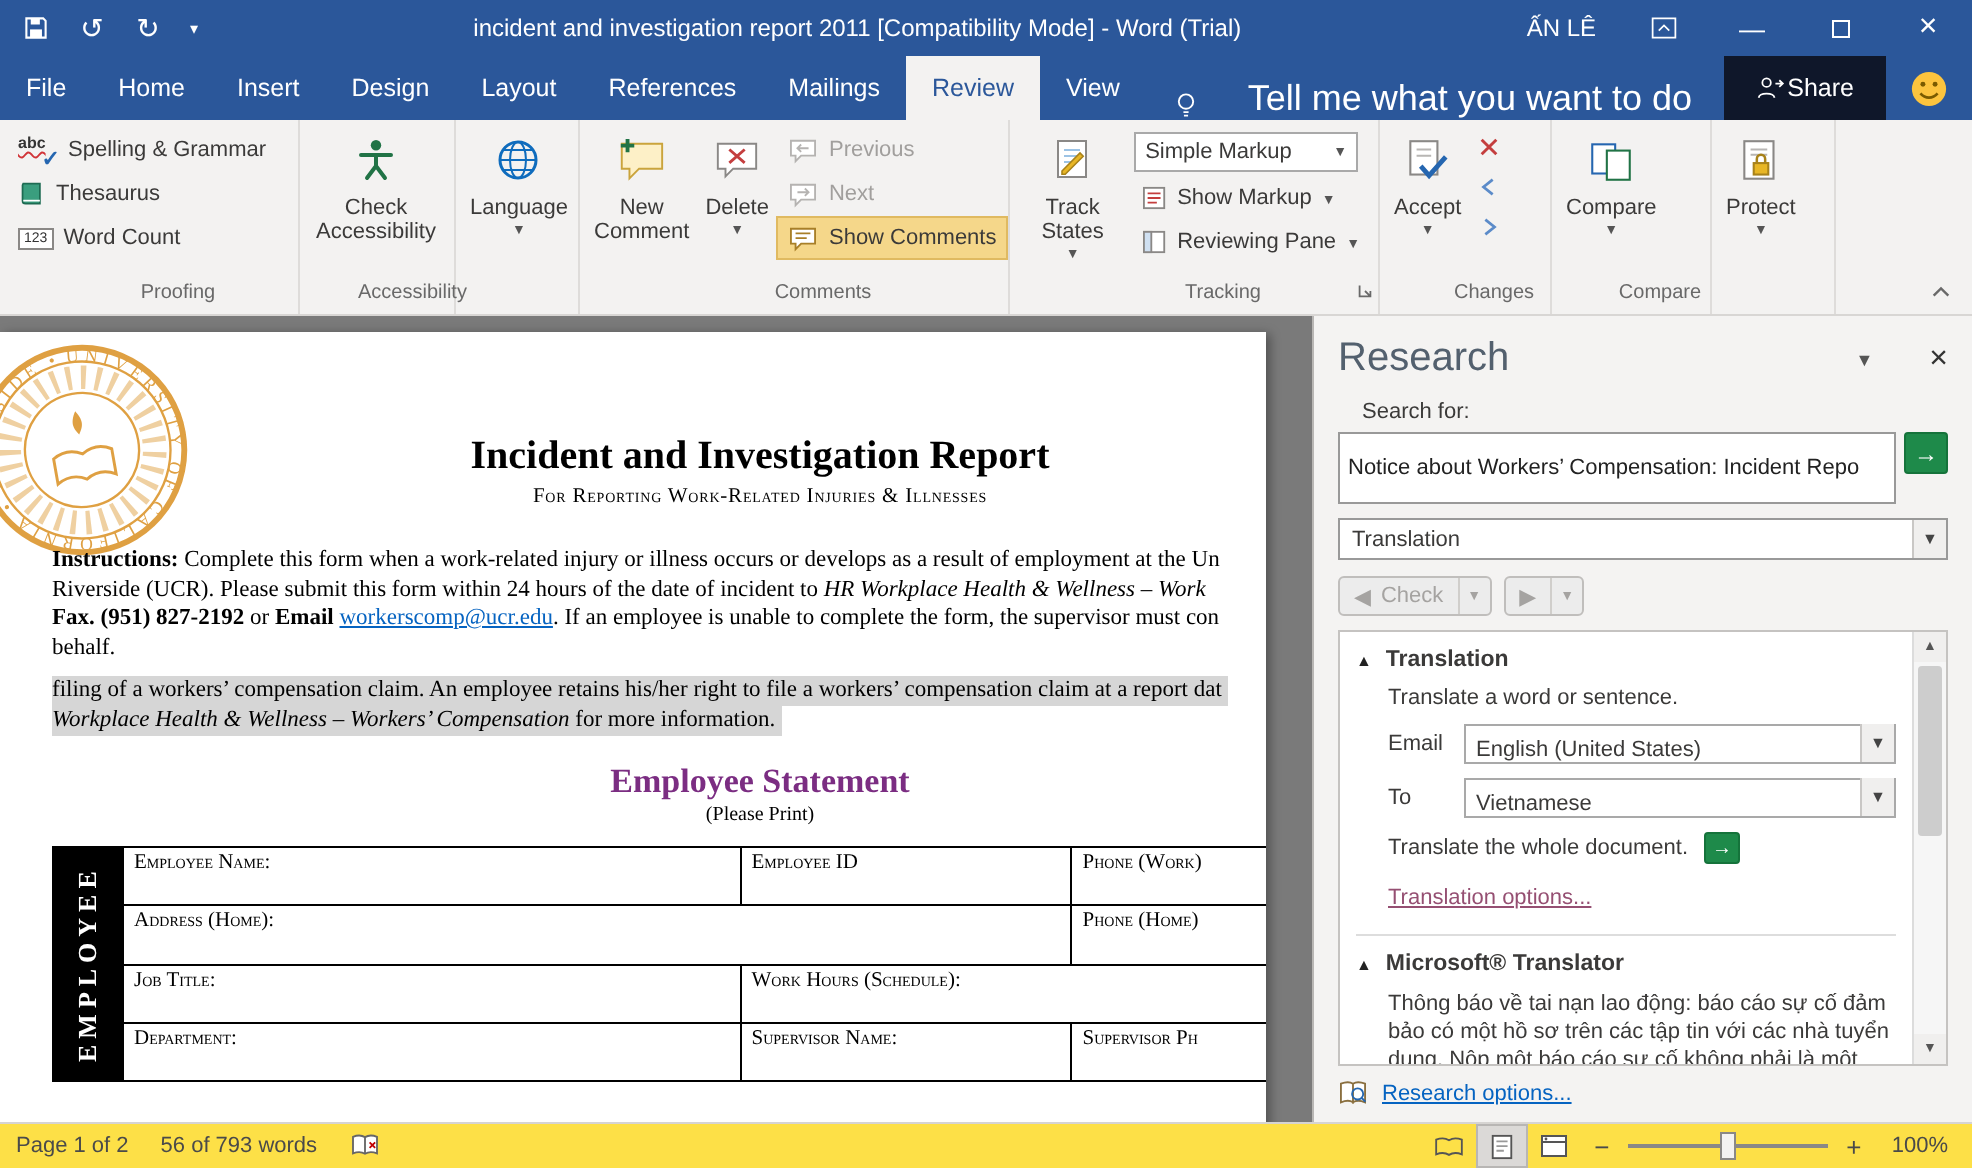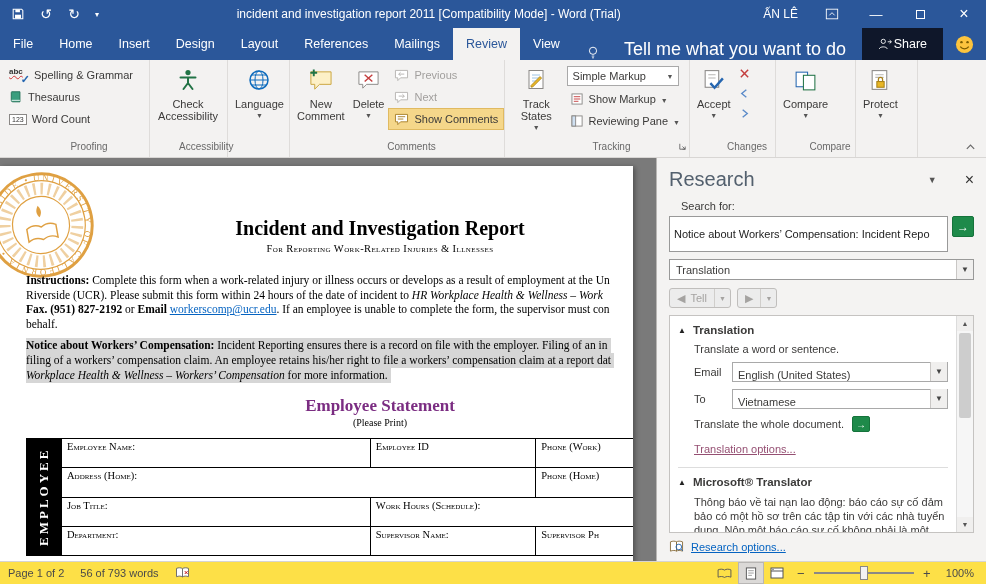--- a/index.html
+++ b/index.html
@@ -445,21 +445,20 @@
           <div class="doc-subtitle">For Reporting Work-Related Injuries &amp; Illnesses</div>
 
           <div class="para">
             <div class="line"><span class="b">Instructions:</span><span> Complete this form when a work-related injury or illness occurs or develops as a result of employment at the Un</span></div>
             <div class="line"><span>Riverside (UCR). Please submit this form within 24 hours of the date of incident to </span><span class="i">HR Workplace Health &amp; Wellness – Work</span></div>
             <div class="line"><span class="b">Fax. (951) 827-2192</span><span> or </span><span class="b">Email </span><span class="doclink">workerscomp@ucr.edu</span><span>. If an employee is unable to complete the form, the supervisor must con</span></div>
             <div class="line"><span>behalf.</span></div>
           </div>
 
           <div class="para notice">
-            <div class="line"><span class="b">Notice about Workers’ Compensation:</span><span> Incident Reporting ensures there is a record on file with the employer.  Filing of an in</span></div>
             <div class="line"><span>filing of a workers’ compensation claim.  An employee retains his/her right to file a workers’ compensation claim at a report dat</span></div>
             <div class="line"><span class="i">Workplace Health &amp; Wellness – Workers’ Compensation</span><span> for more information.</span></div>
           </div>
 
           <div class="stmt-heading">Employee Statement</div>
           <div class="stmt-sub">(Please Print)</div>
 
           <table class="emp-table">
             <tbody>
                 <tr>
@@ -503,21 +502,21 @@
           </span>
       </div>
       <div class="r-select">
         <span>Translation</span>
         <span class="sel-caret">▼</span>
       </div>
       <div class="r-nav">
         <span class="nav-btn">
           <span class="nav-seg">
               <span>◀</span>
-              <span>Tell</span>
+              <span>Check</span>
             </span>
           <span class="nav-caret">▼</span>
         </span>
         <span class="nav-btn">
           <span class="nav-seg">
               <span>▶</span>
             </span>
           <span class="nav-caret">▼</span>
         </span>
       </div>

